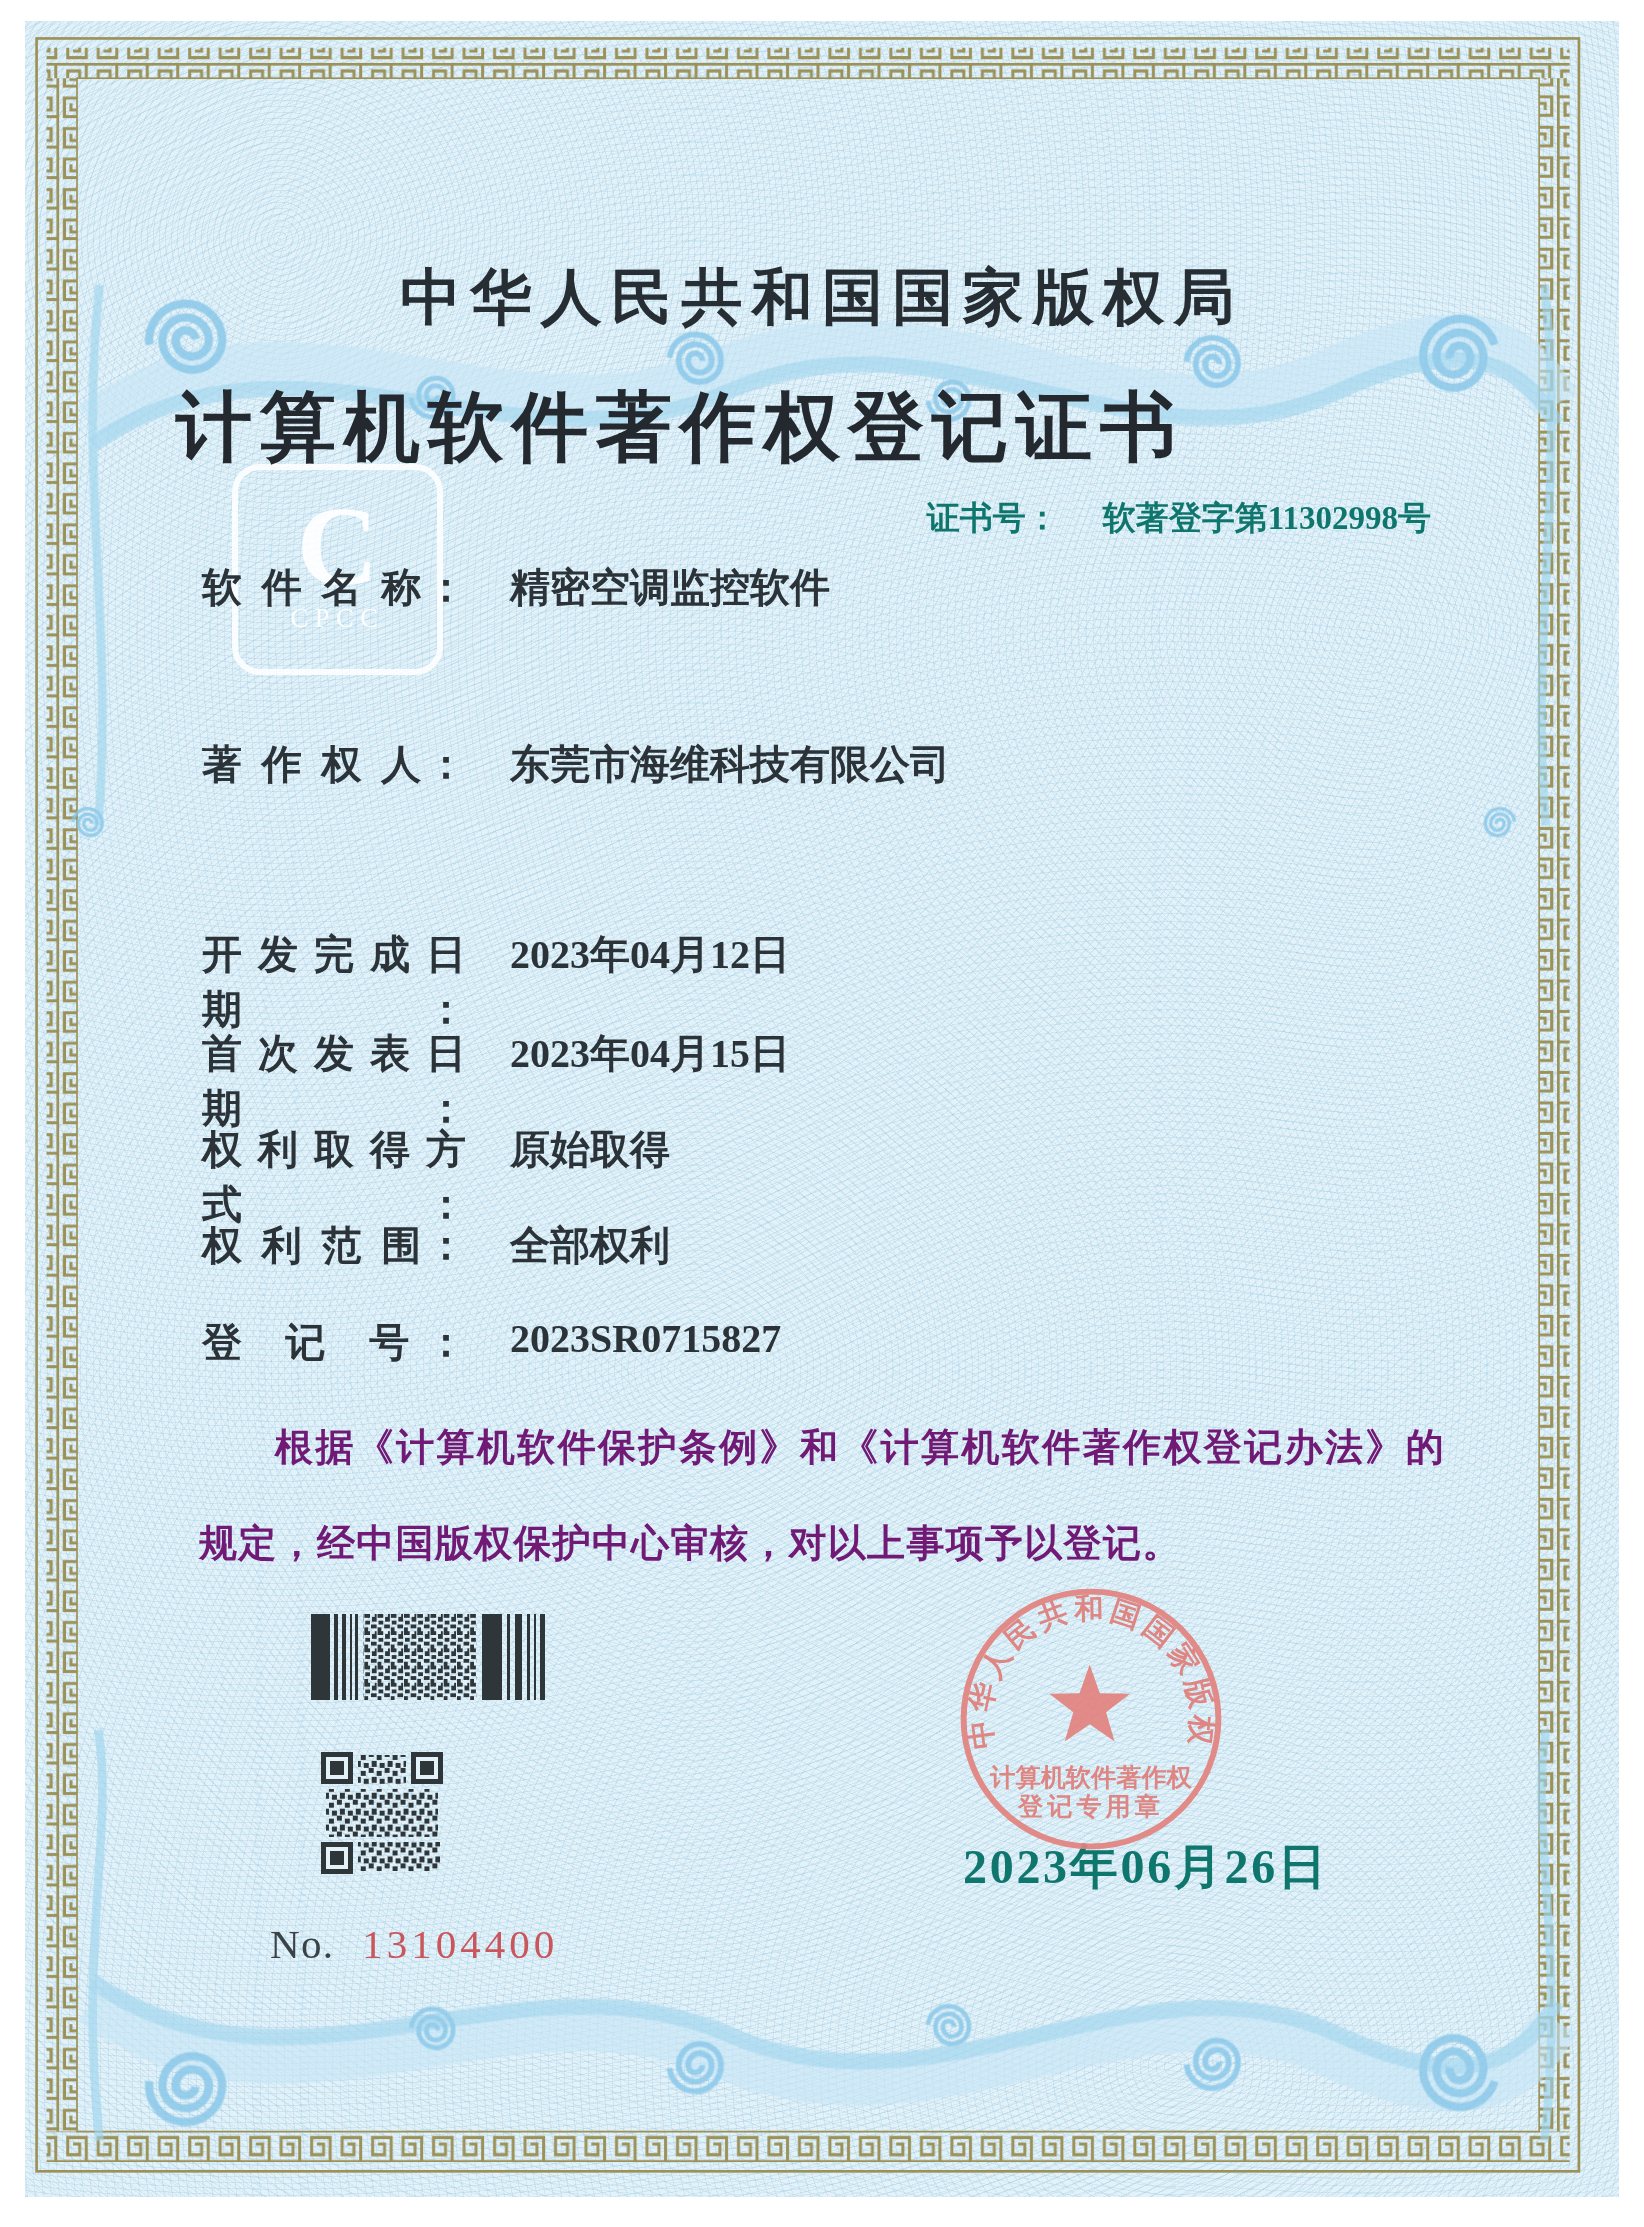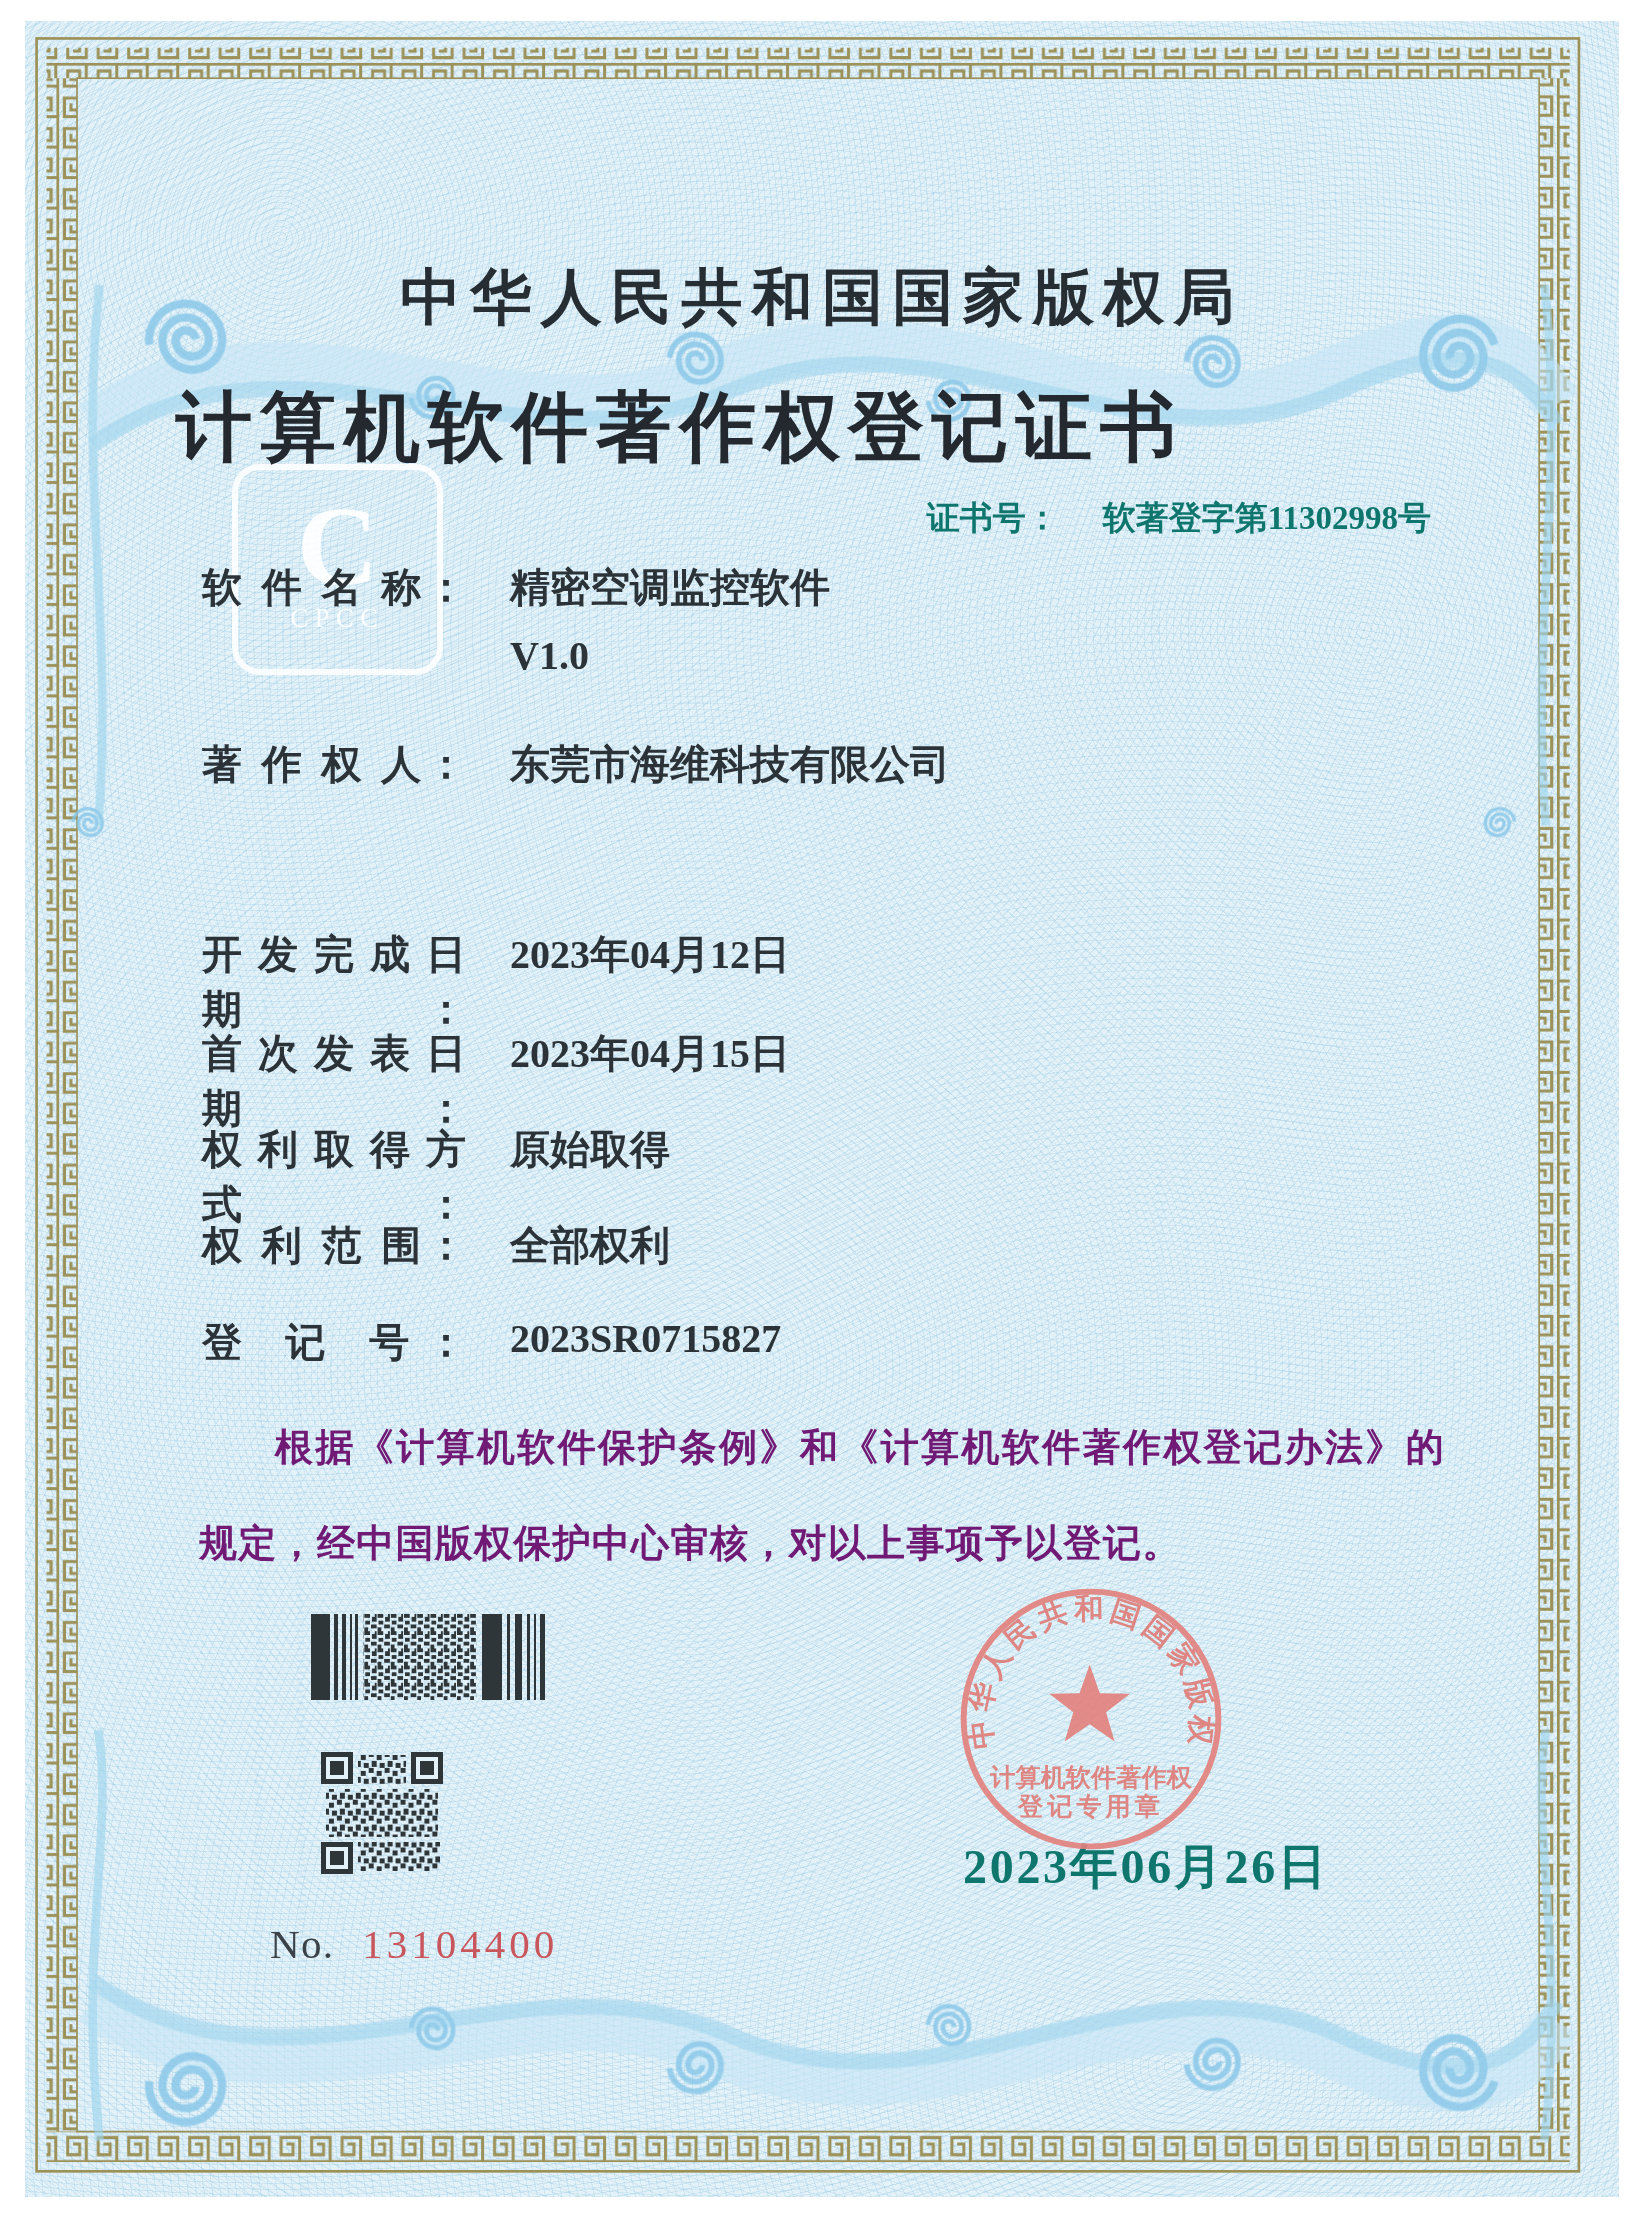--- a/index.html
+++ b/index.html
@@ -130,21 +130,21 @@
 </div>
 
 <div class="txt agency">中华人民共和国国家版权局</div>
 <div class="txt doctitle">计算机软件著作权登记证书</div>
 
 <div class="txt certno">
   <span>证书号：</span><span class="cv">软著登字第11302998号</span>
 </div>
 
 <div class="frow" style="top:560px">
-  <span class="lbl">软 件 名 称：</span><span class="vals"><span>精密空调监控软件</span><span class="v2">V1.0</span></span>
+  <span class="lbl">软 件 名 称：</span><span class="vals"><span>精密空调监控软件</span></span>
 </div>
 <div class="frow" style="top:737px">
   <span class="lbl">著 作 权 人：</span><span class="vals">东莞市海维科技有限公司</span>
 </div>
 <div class="frow" style="top:927px">
   <span class="lbl">开发完成日期：</span><span class="vals">2023年04月12日</span>
 </div>
 <div class="frow" style="top:1026px">
   <span class="lbl">首次发表日期：</span><span class="vals">2023年04月15日</span>
 </div>

